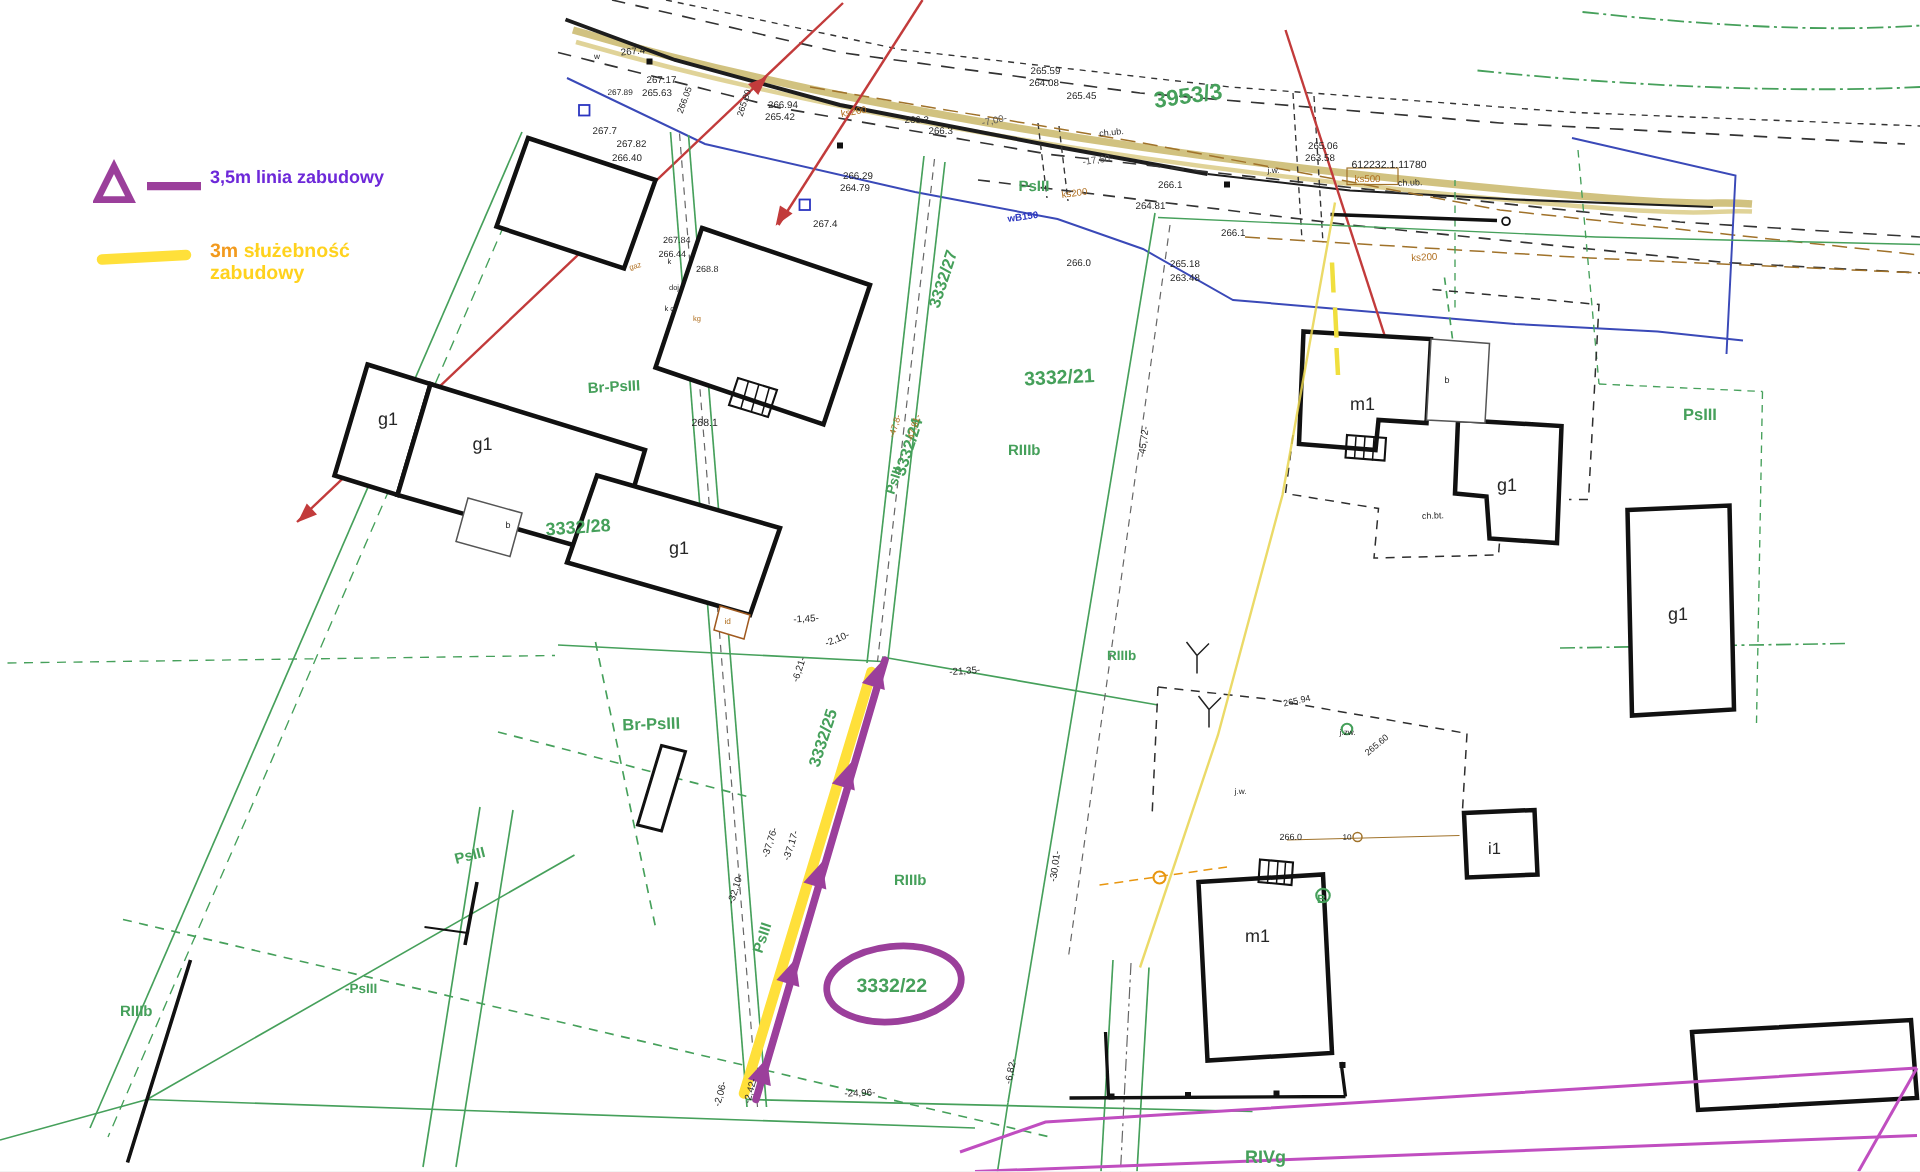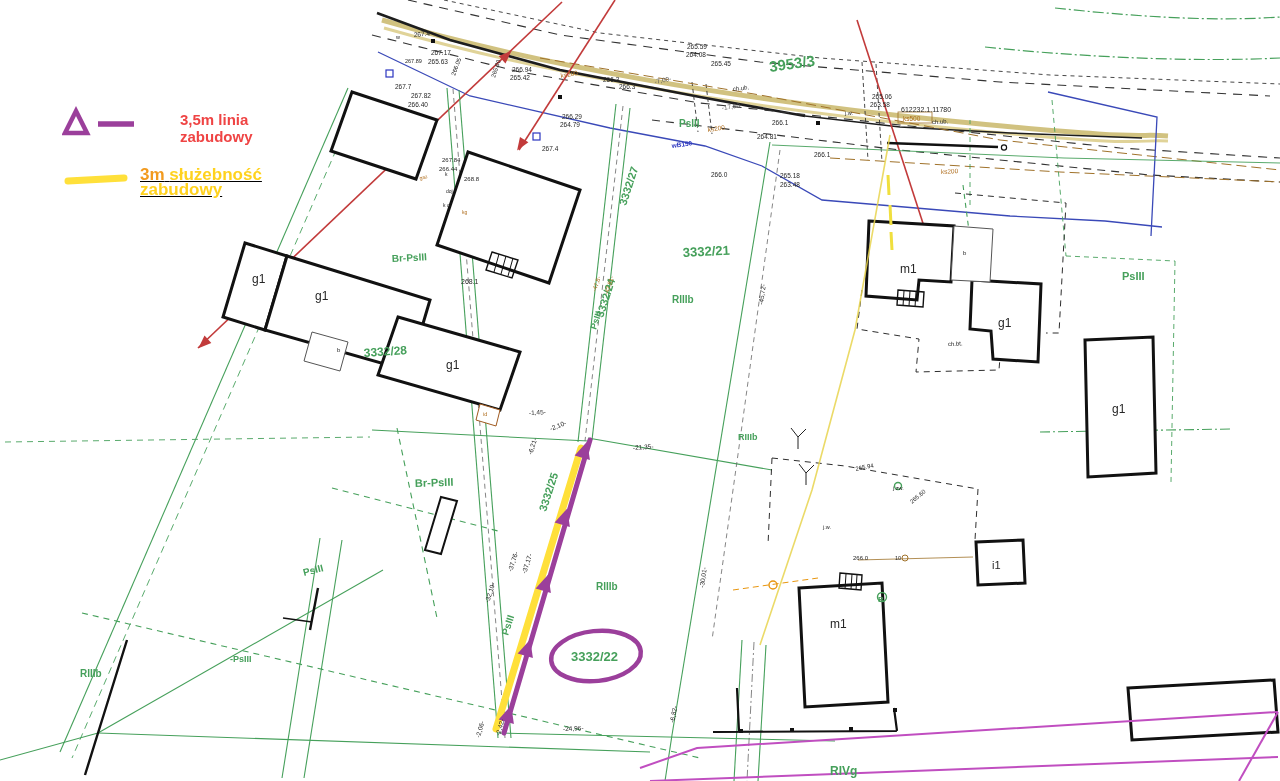--- a/index.html
+++ b/index.html
@@ -10,22 +10,22 @@
   text.lbl{font-family:"Liberation Sans",sans-serif;fill:#222;}
   text.green{fill:#46a05b;font-weight:bold;}
   text.black{fill:#262626;}
   text.brown{fill:#b06f20;}
   text.blue{fill:#2b35c0;font-weight:bold;}
   text.gray{fill:#555;}
   
   .legend{position:absolute;left:62px;top:103px;width:230px;}
   .legend-row{display:flex;align-items:flex-start;margin-bottom:22px;}
   .legend-swatch{width:78px;flex:0 0 78px;position:relative;height:34px;}
-  .legend-text1{color:#ef4444;font-weight:bold;font-size:15px;padding-top:8px;margin-left:40px;}
-  .legend-text2{font-weight:bold;font-size:17px;line-height:15px;padding-top:0px;text-decoration:underline;}
+  .legend-text1{color:#6d28d9;font-weight:bold;font-size:12px;padding-top:8px;}
+  .legend-text2{font-weight:bold;font-size:13px;line-height:15px;padding-top:0px;}
   .legend-3m{color:#f29a1e;}
   .legend-yellow{color:#ffd21e;}
 </style>
 </head>
 <body>
 
 <div class="stage">
 
 <svg id="map-svg" width="1280" height="781" viewBox="0 0 1280 781">
 

